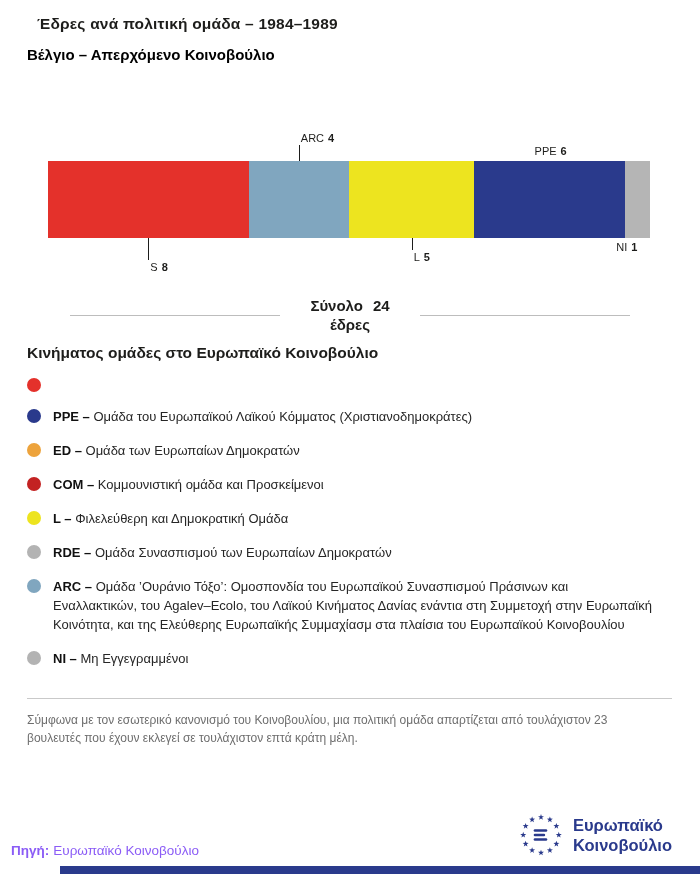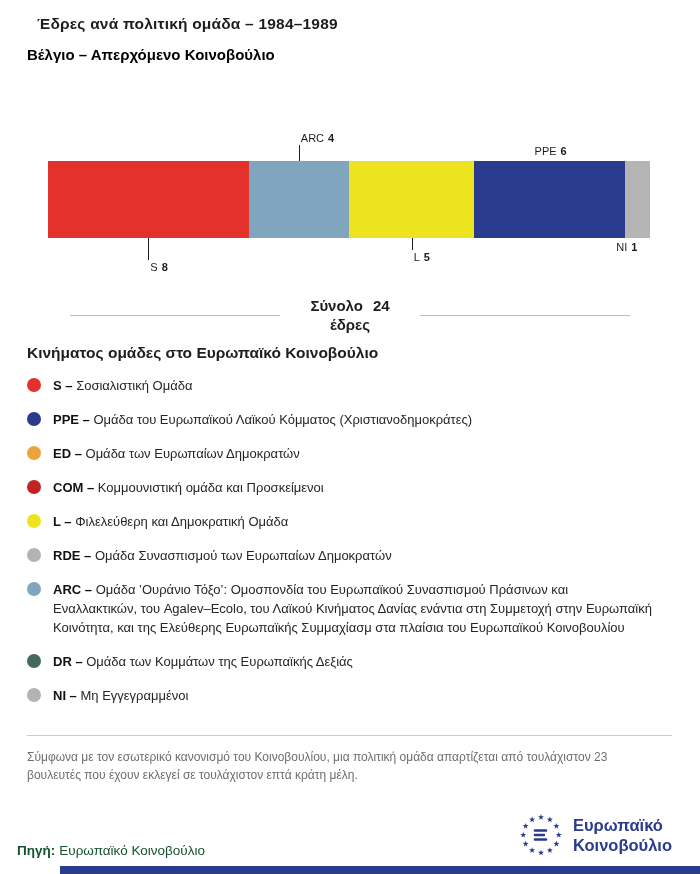--- a/index.html
+++ b/index.html
@@ -39,21 +39,21 @@
   .legend-heading{font-size:15.5px;font-weight:700;margin:10px 0 0 0;color:#1d1d1b;}
   .legend-list{list-style:none;margin:14px 0 0 0;padding:0;}
   .legend-item{display:flex;gap:12px;margin-bottom:15px;font-size:13px;line-height:19px;}
   .dot{width:14px;height:14px;border-radius:50%;flex-shrink:0;margin-top:2px;}
   .legend-text{max-width:602px;color:#262626;}
   .legend-text b{color:#111111;}
 
   
   .divider{margin:30px 0 0 0;border-top:1px solid #c9c9c9;}
   .footnote{font-size:12px;line-height:18px;color:#6e6e6e;margin-top:12px;max-width:632px;}
-  .source{position:absolute;left:17px;bottom:16px;font-size:13.5px;color:#14532d;}
+  .source{position:absolute;left:11px;bottom:16px;font-size:13.5px;color:#8b5cf6;}
   .source b{font-weight:700;}
   .source .src-val{margin-left:4px;}
   .ep-logo{position:absolute;right:28px;bottom:16px;display:flex;align-items:center;gap:8px;justify-content:flex-end;}
   .ep-logo-text{font-size:16.5px;line-height:20px;font-weight:700;color:#2a3a8c;}
   .bottom-strip{position:absolute;left:60px;right:0;bottom:0;height:8px;background:#2a3a8c;}
 </style>
 </head>
 <body>
 
 <div class="content">
@@ -98,21 +98,20 @@
       </div>
       <div class="total-unit">έδρες</div>
     </div>
     <div class="total-rule"></div>
   </div>
 
   <h2 class="legend-heading">Κινήματος ομάδες στο Ευρωπαϊκό Κοινοβούλιο</h2>
   <ul class="legend-list">
       <li class="legend-item">
         <span class="dot" style="background: rgb(228, 49, 43);"></span>
-        <span class="legend-text"><b>S – </b><span>Σοσιαλιστική Ομάδα</span></span>
       </li>
       <li class="legend-item">
         <span class="dot" style="background: rgb(42, 58, 140);"></span>
         <span class="legend-text"><b>PPE – </b><span>Ομάδα του Ευρωπαϊκού Λαϊκού Κόμματος (Χριστιανοδημοκράτες)</span></span>
       </li>
       <li class="legend-item">
         <span class="dot" style="background: rgb(237, 163, 60);"></span>
         <span class="legend-text"><b>ED – </b><span>Ομάδα των Ευρωπαίων Δημοκρατών</span></span>
       </li>
       <li class="legend-item">
@@ -123,24 +122,20 @@
         <span class="dot" style="background: rgb(237, 228, 31);"></span>
         <span class="legend-text"><b>L – </b><span>Φιλελεύθερη και Δημοκρατική Ομάδα</span></span>
       </li>
       <li class="legend-item">
         <span class="dot" style="background: rgb(179, 179, 179);"></span>
         <span class="legend-text"><b>RDE – </b><span>Ομάδα Συνασπισμού των Ευρωπαίων Δημοκρατών</span></span>
       </li>
       <li class="legend-item">
         <span class="dot" style="background: rgb(128, 166, 191);"></span>
         <span class="legend-text"><b>ARC – </b><span>Ομάδα ’Ουράνιο Τόξο’: Ομοσπονδία του Ευρωπαϊκού Συνασπισμού Πράσινων και Εναλλακτικών, του Agalev–Ecolo, του Λαϊκού Κινήματος Δανίας ενάντια στη Συμμετοχή στην Ευρωπαϊκή Κοινότητα, και της Ελεύθερης Ευρωπαϊκής Συμμαχίασμ στα πλαίσια του Ευρωπαϊκού Κοινοβουλίου</span></span>
-      </li>
-      <li class="legend-item">
-        <span class="dot" style="background: rgb(70, 105, 95);"></span>
-        <span class="legend-text"><b>DR – </b><span>Ομάδα των Κομμάτων της Ευρωπαϊκής Δεξιάς</span></span>
       </li>
       <li class="legend-item">
         <span class="dot" style="background: rgb(179, 179, 179);"></span>
         <span class="legend-text"><b>NI – </b><span>Μη Εγγεγραμμένοι</span></span>
       </li>
     </ul>
 
   <div class="divider"></div>
   <p class="footnote">Σύμφωνα με τον εσωτερικό κανονισμό του Κοινοβουλίου, μια πολιτική ομάδα απαρτίζεται από τουλάχιστον 23 βουλευτές που έχουν εκλεγεί σε τουλάχιστον επτά κράτη μέλη.</p>
 

